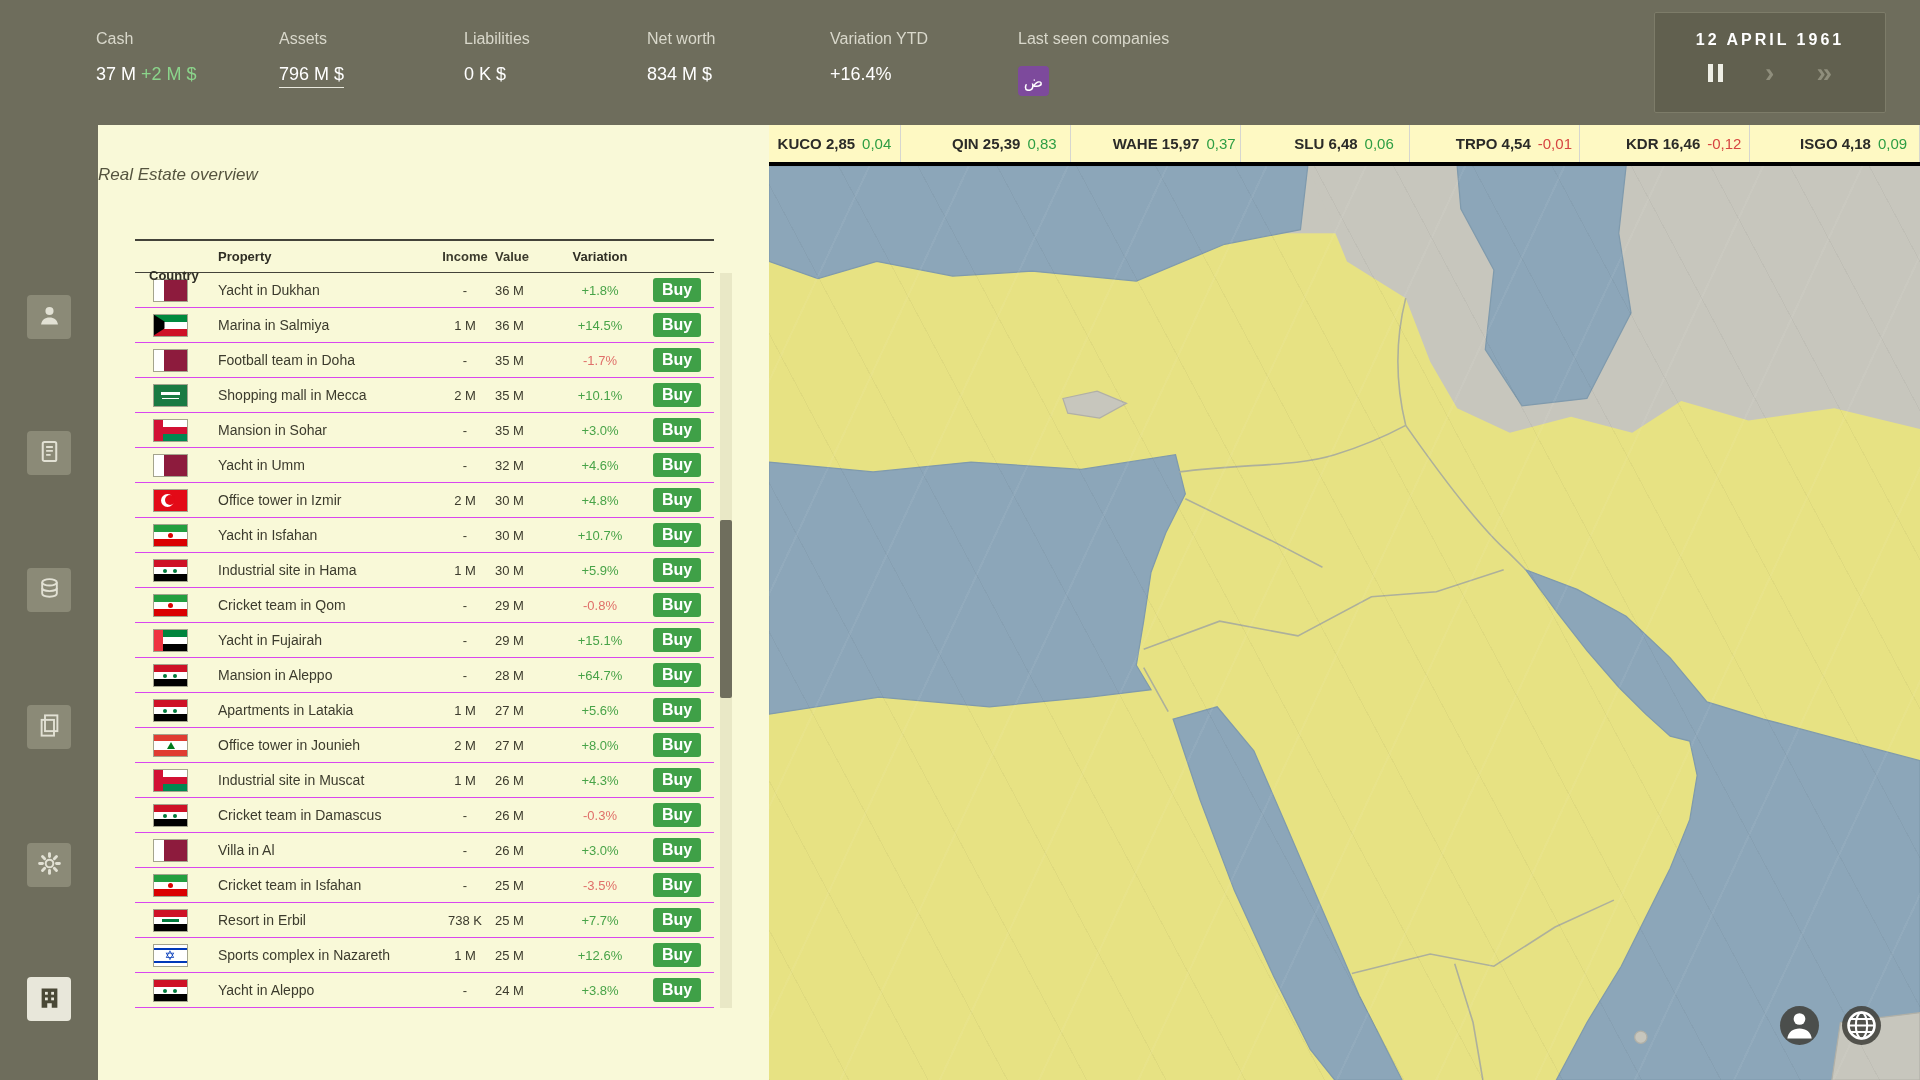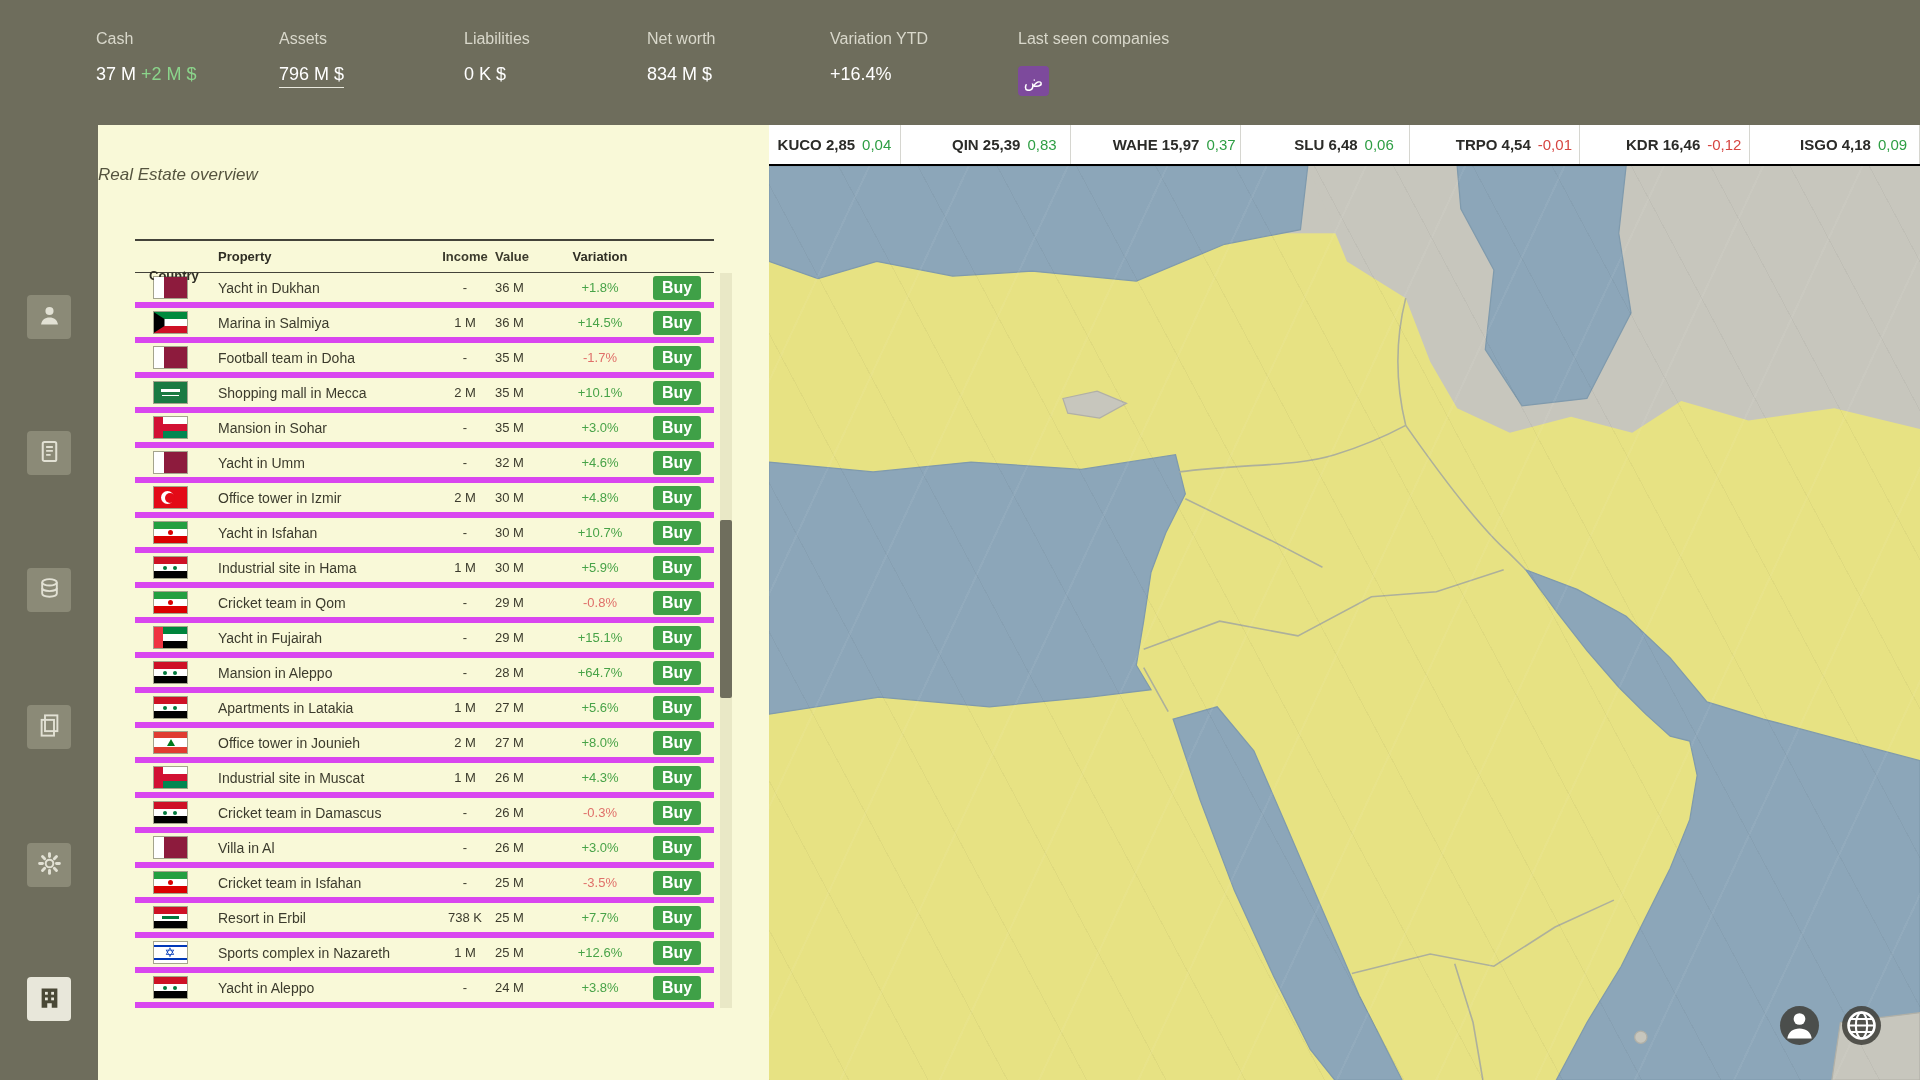--- a/index.html
+++ b/index.html
@@ -29,21 +29,21 @@
   .side-btn{position:absolute;left:27px;width:44px;height:44px;border-radius:4px;background:#8b8a77;
       color:#e2e1d4;display:flex;align-items:center;justify-content:center;cursor:pointer;}
   .side-btn svg{width:27px;height:27px;}
   .side-btn.active{background:#e8e7da;color:#4a4936;}
 
   
   #panel{position:absolute;left:98px;top:125px;width:671px;height:955px;background:#f9f9d8;}
   #panel-title{position:absolute;left:0;width:671px;top:40px;text-align:left;font-style:italic;
       font-size:17px;color:#55543f;}
   #re-table{position:absolute;left:37px;top:114px;width:579px;}
-  .trow{display:flex;align-items:center;height:35px;border-bottom:6px solid #d946ef;}
+  .trow{display:flex;align-items:center;height:35px;border-bottom:1px solid #d946ef;}
   .thead{height:34px;border-top:2px solid #44433a;border-bottom:1px solid #44433a;font-weight:bold;
       font-size:13px;color:#2f2e24;}
   .c-country{width:70px;display:flex;justify-content:center;}
   .thead .c-country{justify-content:flex-start;padding-left:14px;margin-top:38px;}
   .c-prop{width:230px;padding-left:13px;font-size:14px;color:#3c3b2d;white-space:nowrap;overflow:hidden;}
   .thead .c-prop{font-size:13px;color:#2f2e24;}
   .c-income{width:60px;text-align:center;font-size:13px;color:#3c3b2d;}
   .c-value{width:65px;font-size:13px;color:#3c3b2d;}
   .c-var{width:80px;text-align:center;font-size:13px;}
   .c-buy{width:74px;display:flex;justify-content:center;}
@@ -80,22 +80,22 @@
   .flag-lebanon{background:linear-gradient(180deg,#e03c31 0 28%,#fff 28% 72%,#e03c31 72%);}
   .flag-lebanon::before{content:"";position:absolute;left:13px;top:7px;width:0;height:0;
       border-left:4px solid transparent;border-right:4px solid transparent;border-bottom:7px solid #00791c;}
   .flag-iraq{background:linear-gradient(180deg,#ce1126 0 33%,#fff 33% 66%,#000 66%);}
   .flag-iraq::before{content:"";position:absolute;left:8px;top:9px;width:17px;height:3px;background:#007a3d;}
   .flag-israel{background:linear-gradient(180deg,#fff 0 13%,#0038b8 13% 25%,#fff 25% 75%,#0038b8 75% 87%,#fff 87%);}
   .flag-israel::before{content:"✡";position:absolute;left:0;right:0;top:1px;text-align:center;
       font-size:13px;line-height:19px;color:#0038b8;}
 
   
-  #ticker{position:absolute;left:769px;top:125px;width:1151px;height:41px;background:#ffffff;
-      display:flex;border-bottom:2px solid #000000;gap:38px;}
+  #ticker{position:absolute;left:769px;top:125px;width:1151px;height:41px;background:#fef9c3;
+      display:flex;border-bottom:4px solid #000000;gap:38px;}
   .tick{flex:1;display:flex;align-items:center;justify-content:center;gap:7px;border-right:1px solid #d6d6d0;
       font-size:15px;cursor:pointer;white-space:nowrap;}
   .tick .sp{color:#2b2b28;font-weight:600;}
   .tick .ch{font-weight:400;}
   .tick .ch.pos{color:#2e9e44;}
   .tick .ch.neg{color:#d64541;}
 
   
   #map{position:absolute;left:769px;top:166px;width:1151px;height:914px;background:#c7c6bd;cursor:grab;}
   #map svg{display:block;width:100%;height:100%;}
@@ -133,20 +133,31 @@
       <div class="lbl">Variation YTD</div>
       <div class="val pos-t">+16.4%</div>
     </div>
     <div class="stat" style="left:1018px">
       <div class="lbl">Last seen companies</div>
     </div>
     <div id="company-chip">
       <span>ض</span>
     </div>
 
+    <div id="date-panel">
+      <div id="date-text">12 APRIL 1961</div>
+      <div id="date-controls">
+        <span id="pause-button">
+            <i></i>
+            <i></i>
+          </span>
+        <span class="ff">›</span>
+        <span class="ff">»</span>
+      </div>
+    </div>
   </div>
 
   <div id="sidebar">
     <div class="side-btn" style="top:170px">
       <span><svg viewBox="0 0 24 24">
             <circle cx="12" cy="8" r="3.6" fill="currentColor"></circle>
             <path d="M4.5 20c.5-4 3.5-6.2 7.5-6.2s7 2.2 7.5 6.2z" fill="currentColor"></path>
           </svg></span>
     </div>
     <div class="side-btn" style="top:306px">

